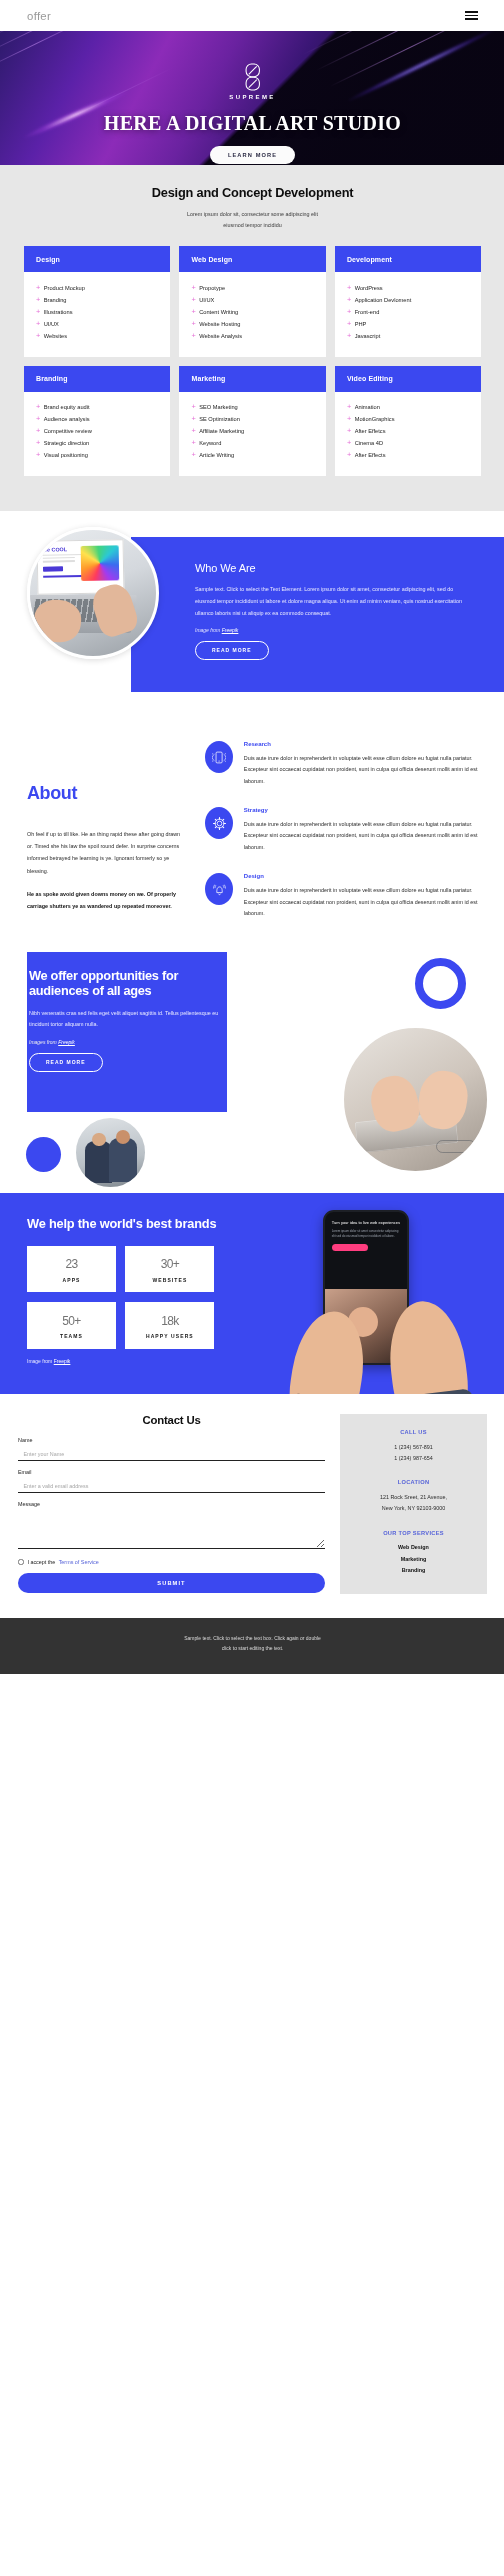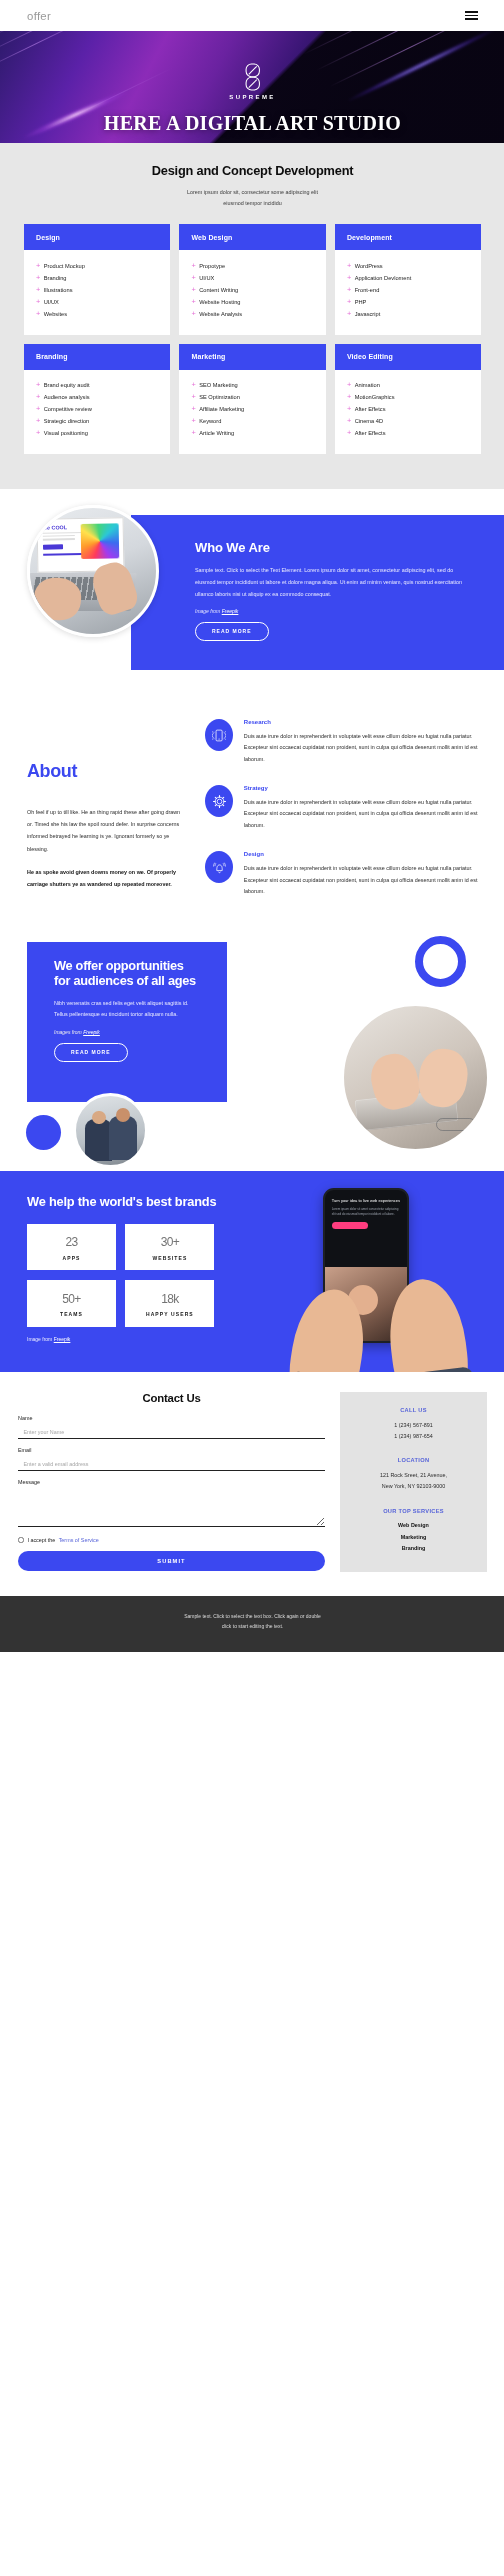--- a/index.html
+++ b/index.html
@@ -17,21 +17,21 @@
     height: 31px; background: #fff;
     display: flex; align-items: center; justify-content: space-between;
     padding: 0 27px;
   }
   .nav-logo { font-size: 11.4px; color: #9a9a9a; letter-spacing: 0.3px; }
   .burger { display: flex; flex-direction: column; gap: 2px; cursor: pointer; }
   .burger span { display: block; width: 12.8px; height: 1.7px; background: #111; }
 
   
   .hero {
-    position: relative; height: 112px; overflow: hidden;
+    position: relative; height: 134px; overflow: hidden;
     background:
       linear-gradient(135deg, rgba(0,0,0,0) 52%, rgba(8,4,18,.97) 53%),
       linear-gradient(118deg, #2d1a6b 0%, #5b21a8 17%, #8c2bb8 30%, #6a22a0 42%,
                       #3a1675 55%, #190b33 70%, #0d0618 100%);
   }
   .hero .streak {
     position: absolute; height: 1.3px;
     background: linear-gradient(90deg, rgba(255,255,255,0), rgba(210,150,255,.75), rgba(255,255,255,0));
     transform: rotate(-26deg); transform-origin: left center; opacity:.7;
   }
@@ -86,21 +86,21 @@
   .card-body li { list-style: none; display:flex; gap:3.4px; align-items:center;
     font-size: 5.7px; color: #1c1c1c; padding: 2.3px 0; }
   .plus { color: #e46fd6; font-size: 7.4px; line-height: 1; font-weight: 400; }
 
   
   .who { position: relative; background:#fff; height: 206px; }
   .who-blue {
     position: absolute; left: 131px; right: 0; top: 25.6px; height: 155px;
     background: #3b48f0; padding: 25.6px 31px 0 64px; color:#fff;
   }
-  .who-h { font-size: 13px; font-weight: 700; margin-bottom: 8.7px; letter-spacing:-0.1px; }
+  .who-h { font-size: 11px; font-weight: 400; margin-bottom: 8.7px; letter-spacing:-0.1px; }
   .who-p { font-size: 5.4px; line-height: 2.25; color:#e8e8ff; }
   .credit-blue { font-size: 5px; font-style: italic; color:#e2e2ff; margin: 8px 0 7.4px; }
   .credit-blue a { color:#fff; text-decoration: underline; }
   .btn-outline {
     background: transparent; border: 0.7px solid #fff; color:#fff;
     font-size: 5px; font-weight:700; letter-spacing:1px;
     padding: 5.4px 16px; border-radius: 13.5px; cursor:pointer;
     font-family: "Liberation Sans", sans-serif;
   }
   .who-photo {
@@ -149,22 +149,22 @@
   .feat-ico {
     width: 28px; height: 32px; flex: none; border-radius: 50%;
     background:#3b48f0; display:flex; align-items:center; justify-content:center;
   }
   .feat-h { font-size: 6px; font-weight: 700; color:#3b48f0; margin-bottom: 6px; }
   .feat-p { font-size: 5.4px; line-height: 2.1; color:#2c2c2c; }
 
   
   .opp { position: relative; background:#fff; height: 250px; }
   .opp-blue {
-    position:absolute; left:27px; top:21px; width: 200px; height: 160px;
-    background:#3b48f0; color:#fff; padding: 16px 27px;
+    position:absolute; left:27px; top:9px; width: 200px; height: 160px;
+    background:#3b48f0; color:#fff; padding: 16px 2px;
   }
   .opp-h { font-size: 12.8px; font-weight: 800; line-height: 1.22; letter-spacing:-0.3px; margin-bottom: 9.4px;}
   .opp-p { font-size: 5.4px; line-height: 2.05; color:#eaeaff; }
   .opp-credit { font-size: 5px; font-style: italic; margin: 8.7px 0 8px; color:#eee; }
   .opp-credit a { color:#fff; text-decoration: underline; }
   .ring {
     position:absolute; right: 39px; top: 15px; width: 51px; height: 51px;
     border-radius: 50%; border: 8.7px solid #3b48f0; background:#fff;
   }
   .dot-sm {

